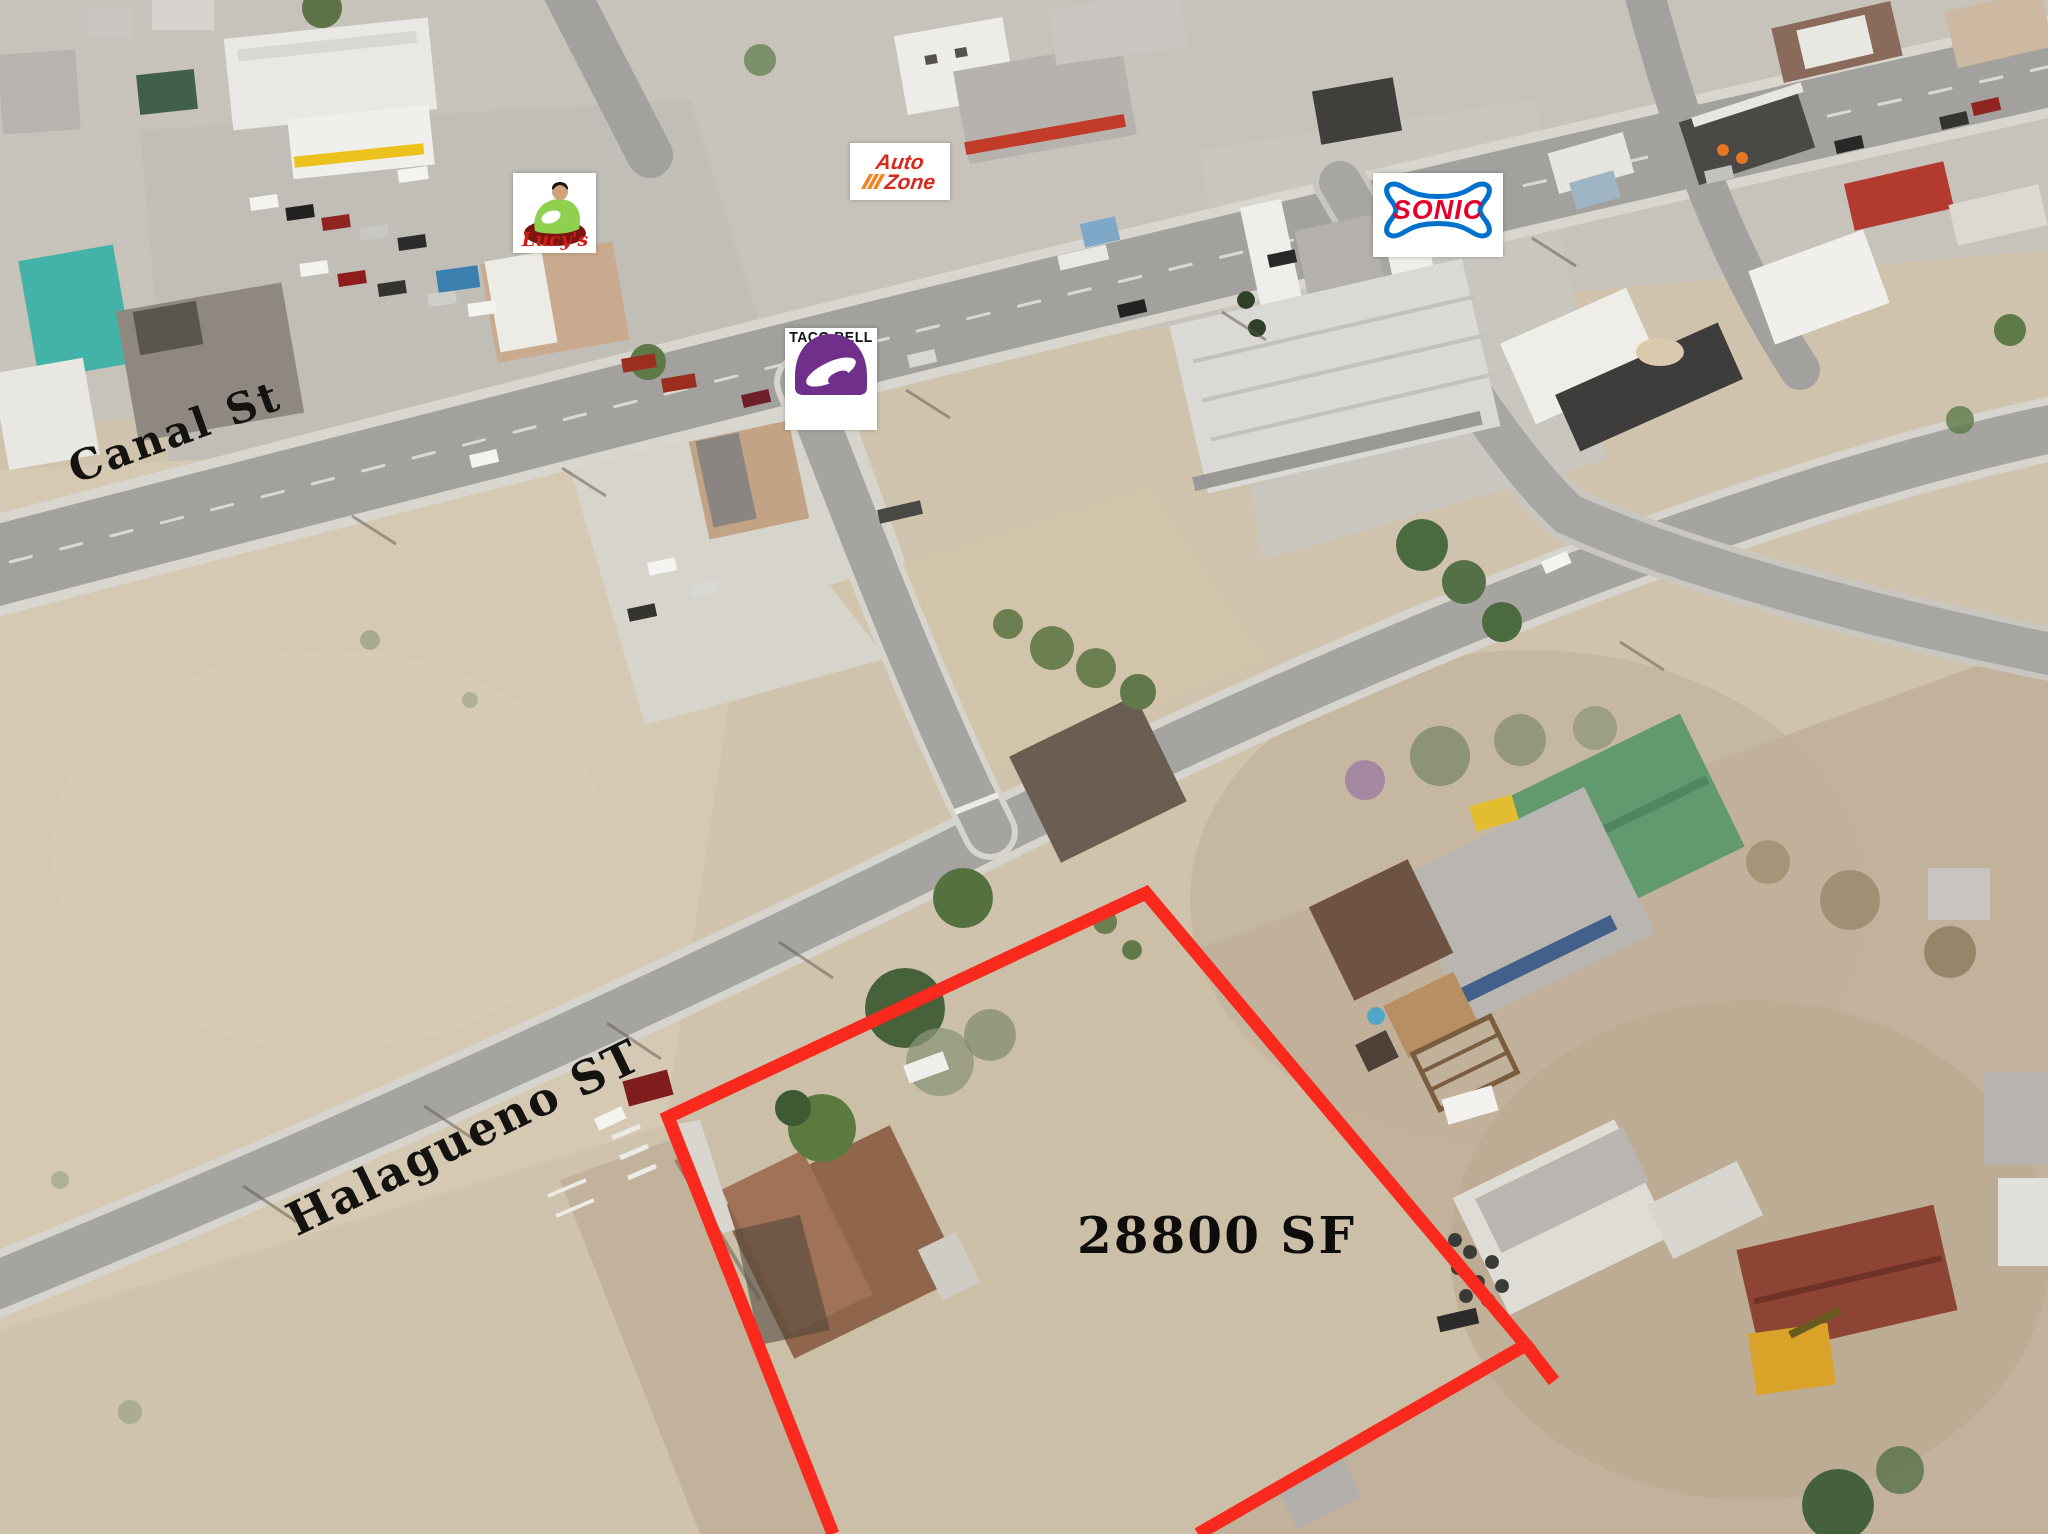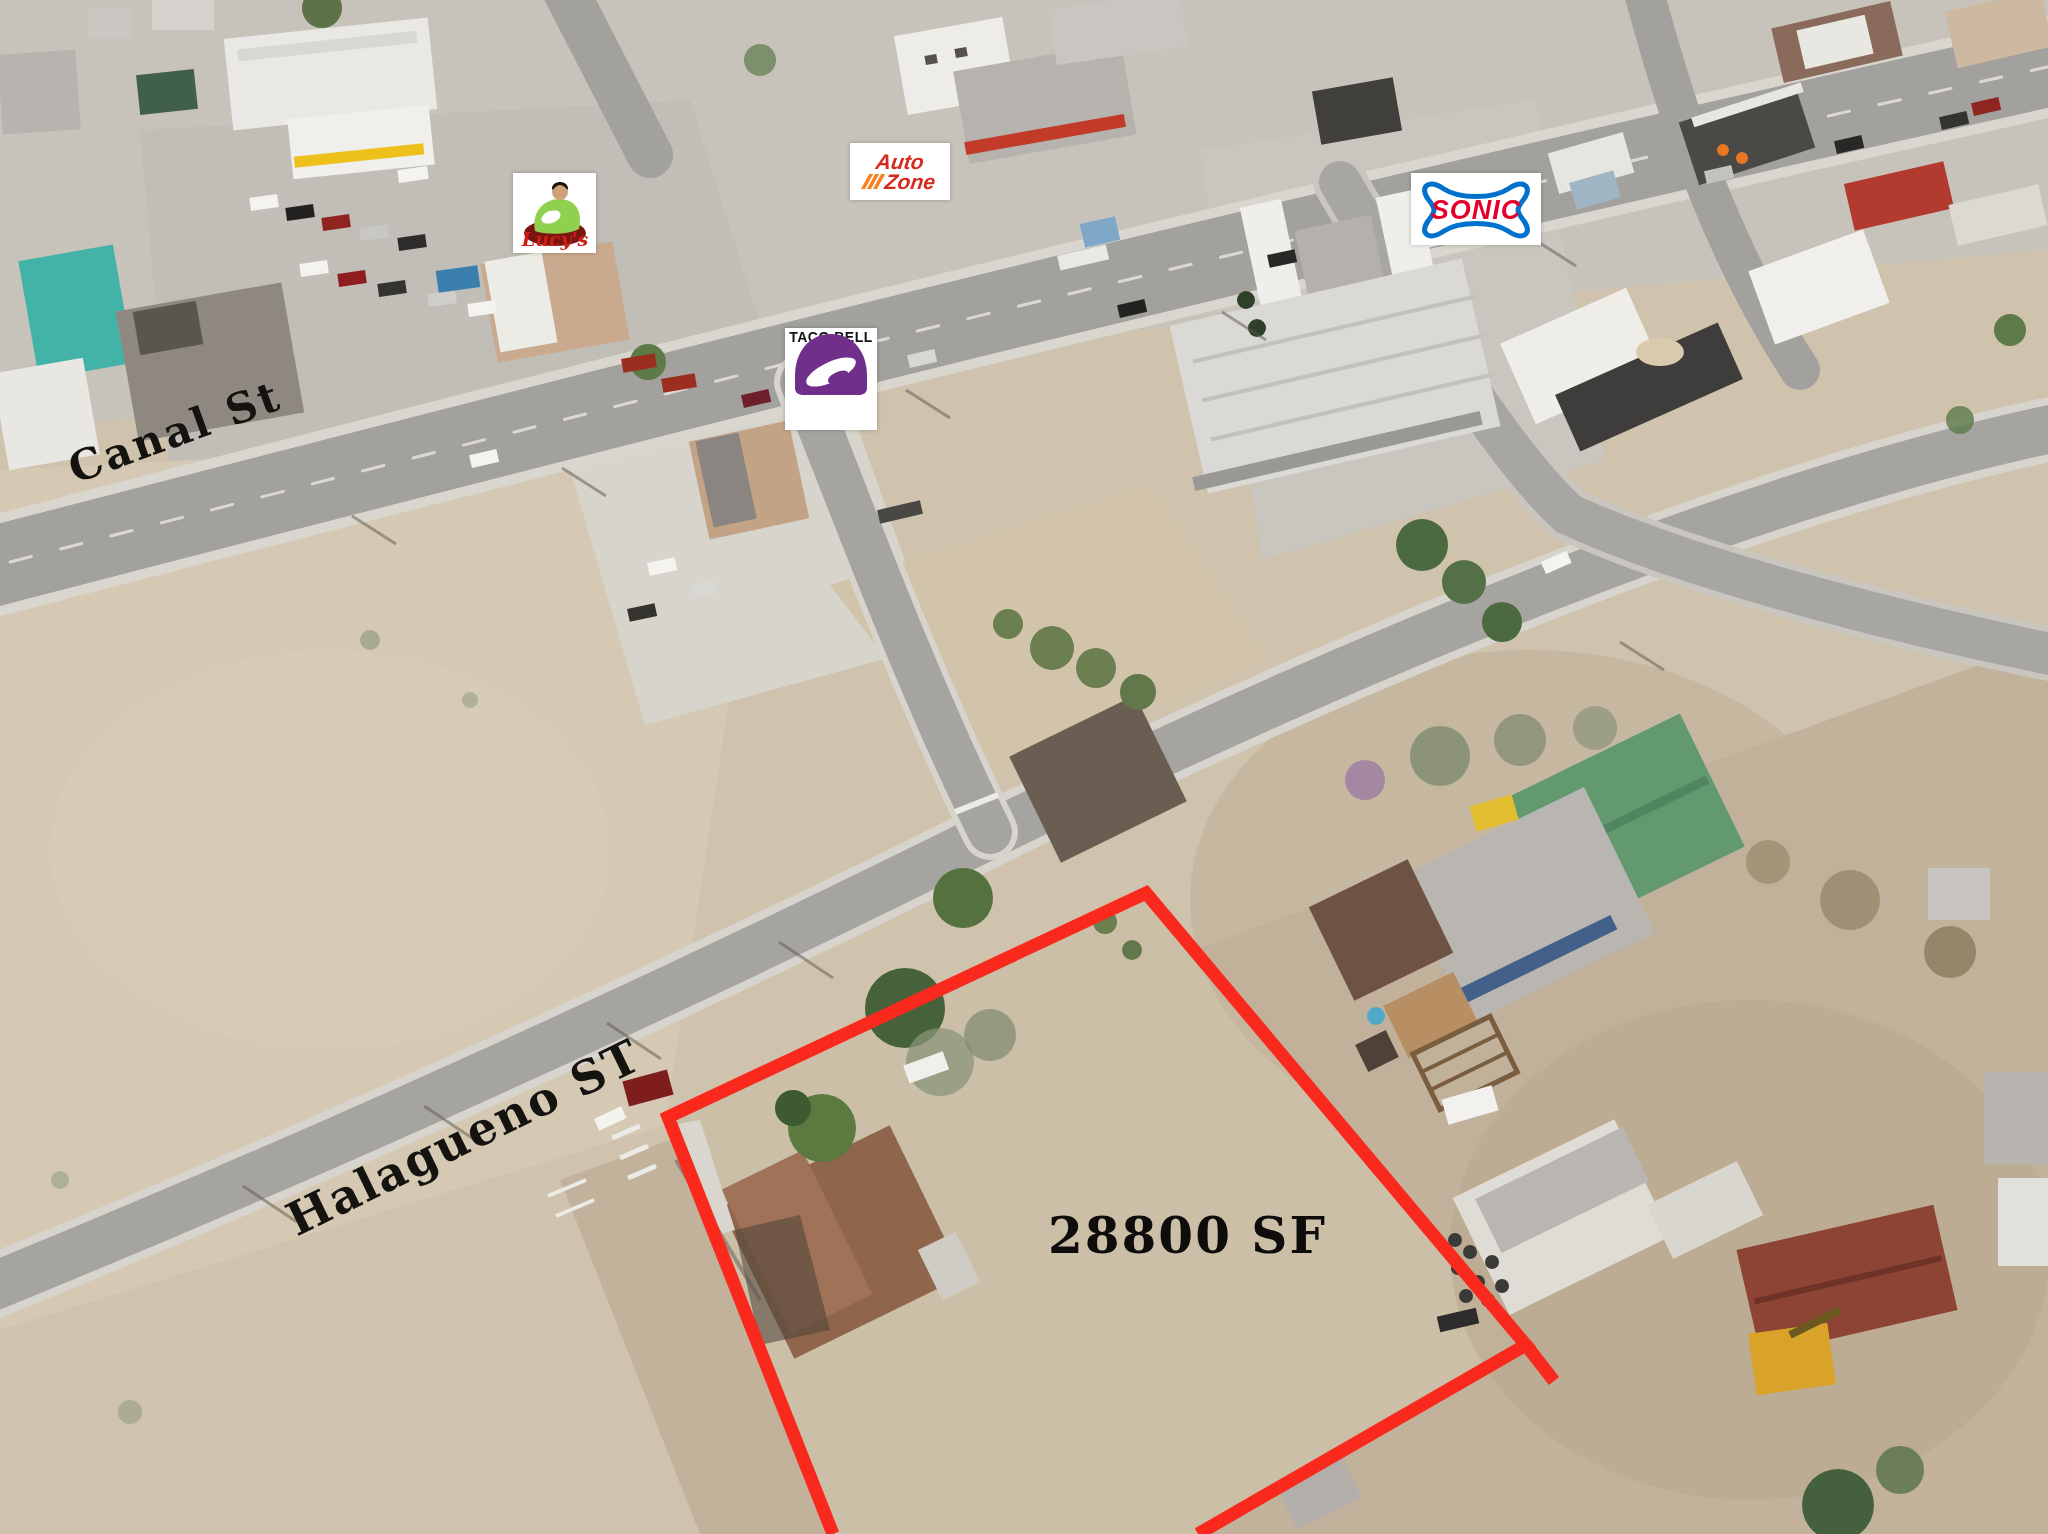--- a/index.html
+++ b/index.html
@@ -6,35 +6,35 @@
   .stage{position:relative;width:2048px;height:1534px;overflow:hidden;background:#cfc3ad;
          font-family:"DejaVu Serif",serif;}
   .stage svg{position:absolute;left:0;top:0;}
   .overlay{position:absolute;left:0;top:0;width:100%;height:100%;}
   .street-label{position:absolute;white-space:nowrap;color:#15130f;font-weight:700;
                 font-family:"DejaVu Serif",serif;text-shadow:0 0 2px rgba(255,255,255,.15);}
   #canal-label{left:62px;top:447px;font-size:42px;letter-spacing:3px;
                transform:rotate(-20deg);transform-origin:0 0;}
   #halagueno-label{left:278px;top:1198px;font-size:46px;letter-spacing:2px;
                transform:rotate(-26deg);transform-origin:0 0;}
-  #area-label{position:absolute;left:1048px;top:1206px;font-size:50px;letter-spacing:2px;
+  #area-label{position:absolute;left:1077px;top:1206px;font-size:50px;letter-spacing:2px;
               color:#0e0d0b;font-weight:700;white-space:nowrap;font-family:"DejaVu Serif",serif;}
   .logo{position:absolute;background:#fff;box-shadow:0 0 4px rgba(0,0,0,.25);}
   
   #lucys-logo{left:513px;top:173px;width:83px;height:80px;}
   
   #autozone-logo{left:850px;top:143px;width:100px;height:57px;display:flex;flex-direction:column;
                  justify-content:center;align-items:center;font-family:"Liberation Sans",sans-serif;}
   .az-line{display:flex;align-items:center;line-height:.95;font-size:21px;font-style:italic;
            font-weight:900;color:#d52b1e;transform:skewX(-8deg);letter-spacing:0;}
   .az-slashes{display:inline-flex;margin-right:2px;}
   .az-slashes i{display:block;width:4px;height:15px;background:#f5821f;margin-right:2px;
                 transform:skewX(-22deg);}
   
-  #sonic-logo{left:1411px;top:173px;width:130px;height:72px;display:flex;align-items:center;justify-content:center;}
+  #sonic-logo{left:1373px;top:173px;width:130px;height:84px;display:flex;align-items:center;justify-content:center;}
   
   #tacobell-logo{left:785px;top:328px;width:92px;height:102px;display:flex;flex-direction:column;align-items:center;}
   #tacobell-text{font-family:"Liberation Sans",sans-serif;font-weight:900;font-size:14px;
                  color:#121212;letter-spacing:.5px;margin-top:1px;white-space:nowrap;}
   .sonic-text{font-family:"Liberation Sans",sans-serif;}
 </style>
 </head>
 <body>
 
 <div class="stage">

